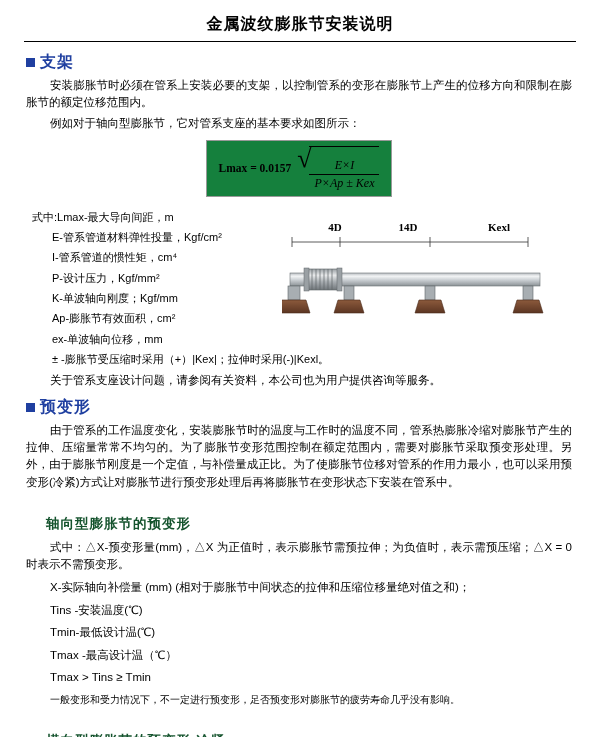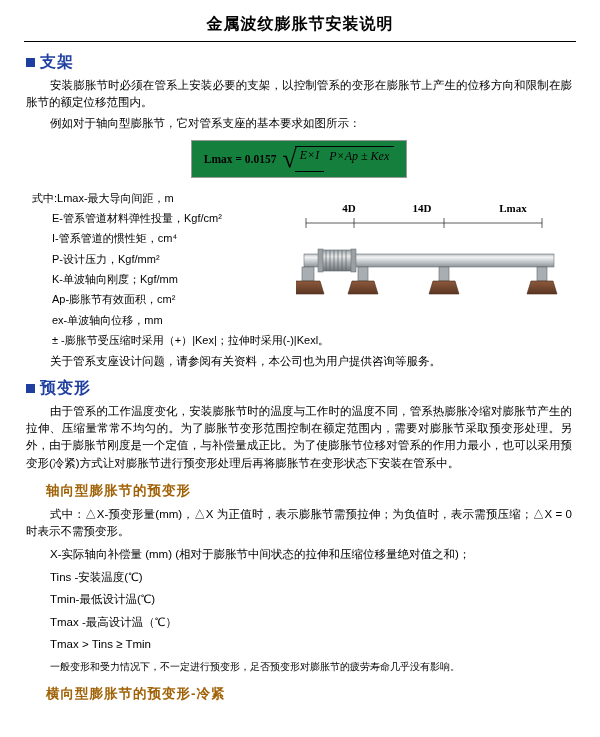--- a/index.html
+++ b/index.html
@@ -63,22 +63,22 @@
     height: 9px;
     background: #1f3fa0;
     flex: 0 0 auto;
   }
   .sec-head-text {
     letter-spacing: 1px;
   }
   .subsec-head {
     font-size: 13.5px;
     font-weight: bold;
-    color: #a16207;
-    margin: 10px 0 6px 0;
+    color: #14532d;
+    margin: 24px 0 6px 0;
     padding-left: 20px;
     letter-spacing: 1px;
   }
   .formula-wrap {
     display: flex;
     justify-content: center;
     margin: 8px 0 10px 0;
   }
   .formula-box {
     border: 1px solid #999;
@@ -98,37 +98,37 @@
     display: flex;
     align-items: stretch;
   }
   .sqrt-sign {
     font-size: 26px;
     line-height: 26px;
     margin-right: -2px;
   }
   .frac {
     display: inline-flex;
-    flex-direction: row;
+    flex-direction: column;
     text-align: center;
     border-top: 1px solid #000;
-    padding-top: 1px;
+    padding-top: 11px;
   }
   .frac .num {
     border-bottom: 1px solid #000;
     padding: 0 5px 1px 5px;
     font-style: italic;
   }
   .frac .den {
     padding: 1px 5px 0 5px;
     font-style: italic;
   }
   .mid-block {
     display: flex;
-    gap: 20px;
+    gap: 6px;
     margin: 4px 0 2px 0;
   }
   .legend {
     width: 250px;
     flex: 0 0 250px;
     font-size: 11px;
     line-height: 1.85;
   }
   .legend div {
     white-space: nowrap;
@@ -235,21 +235,21 @@
         <div class="l1">K-单波轴向刚度；Kgf/mm</div>
         <div class="l1">Ap-膨胀节有效面积，cm²</div>
         <div class="l1">ex-单波轴向位移，mm</div>
         <div class="l1">± -膨胀节受压缩时采用（+）|Kex|；拉伸时采用(-)|Kexl。</div>
       </div>
 
       <div class="diagram">
         <div class="dim-row">
           <span class="d1">4D</span>
           <span class="d2">14D</span>
-          <span class="d3">Lmax</span>
+          <span class="d3">Kexl</span>
         </div>
         <svg class="pipe-svg" width="272" height="92" viewBox="0 0 272 92">
           <defs>
             <linearGradient id="pipeGrad" x1="0" y1="0" x2="0" y2="1">
               <stop offset="0%" stop-color="#b8bcc0"></stop>
               <stop offset="25%" stop-color="#f2f4f5"></stop>
               <stop offset="55%" stop-color="#c9ced2"></stop>
               <stop offset="100%" stop-color="#8c9296"></stop>
             </linearGradient>
             <linearGradient id="bellowGrad" x1="0" y1="0" x2="0" y2="1">

